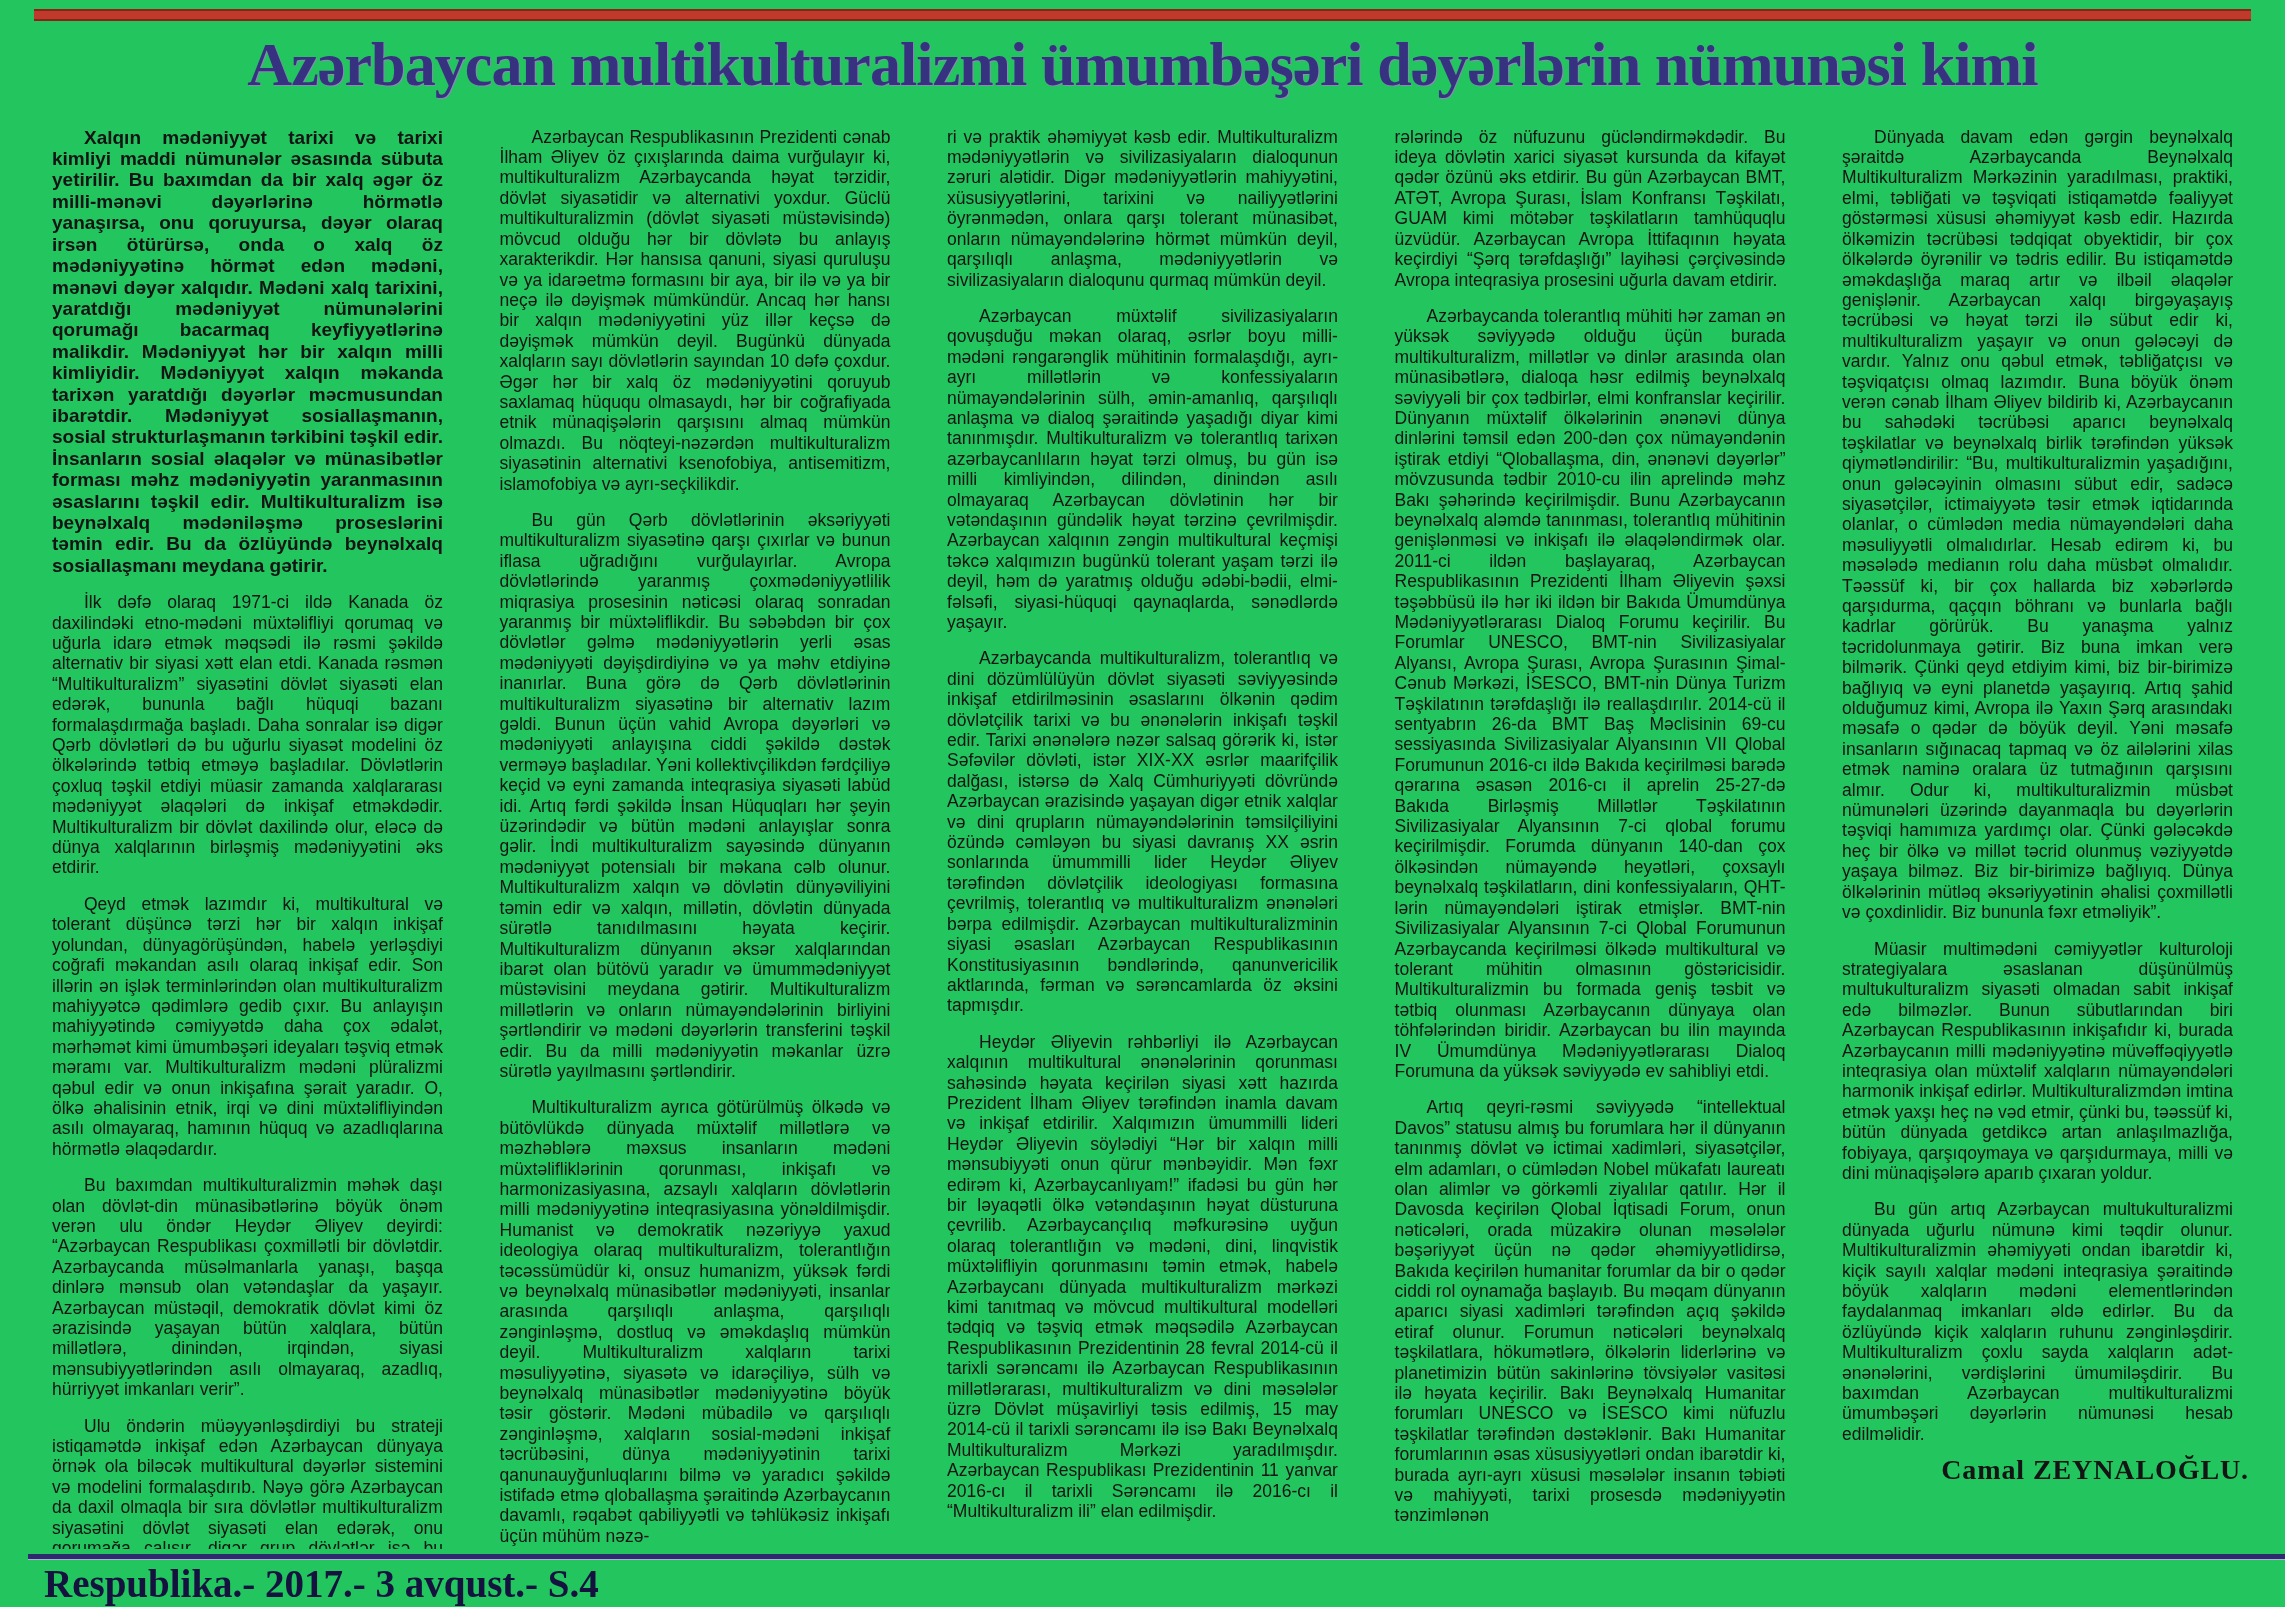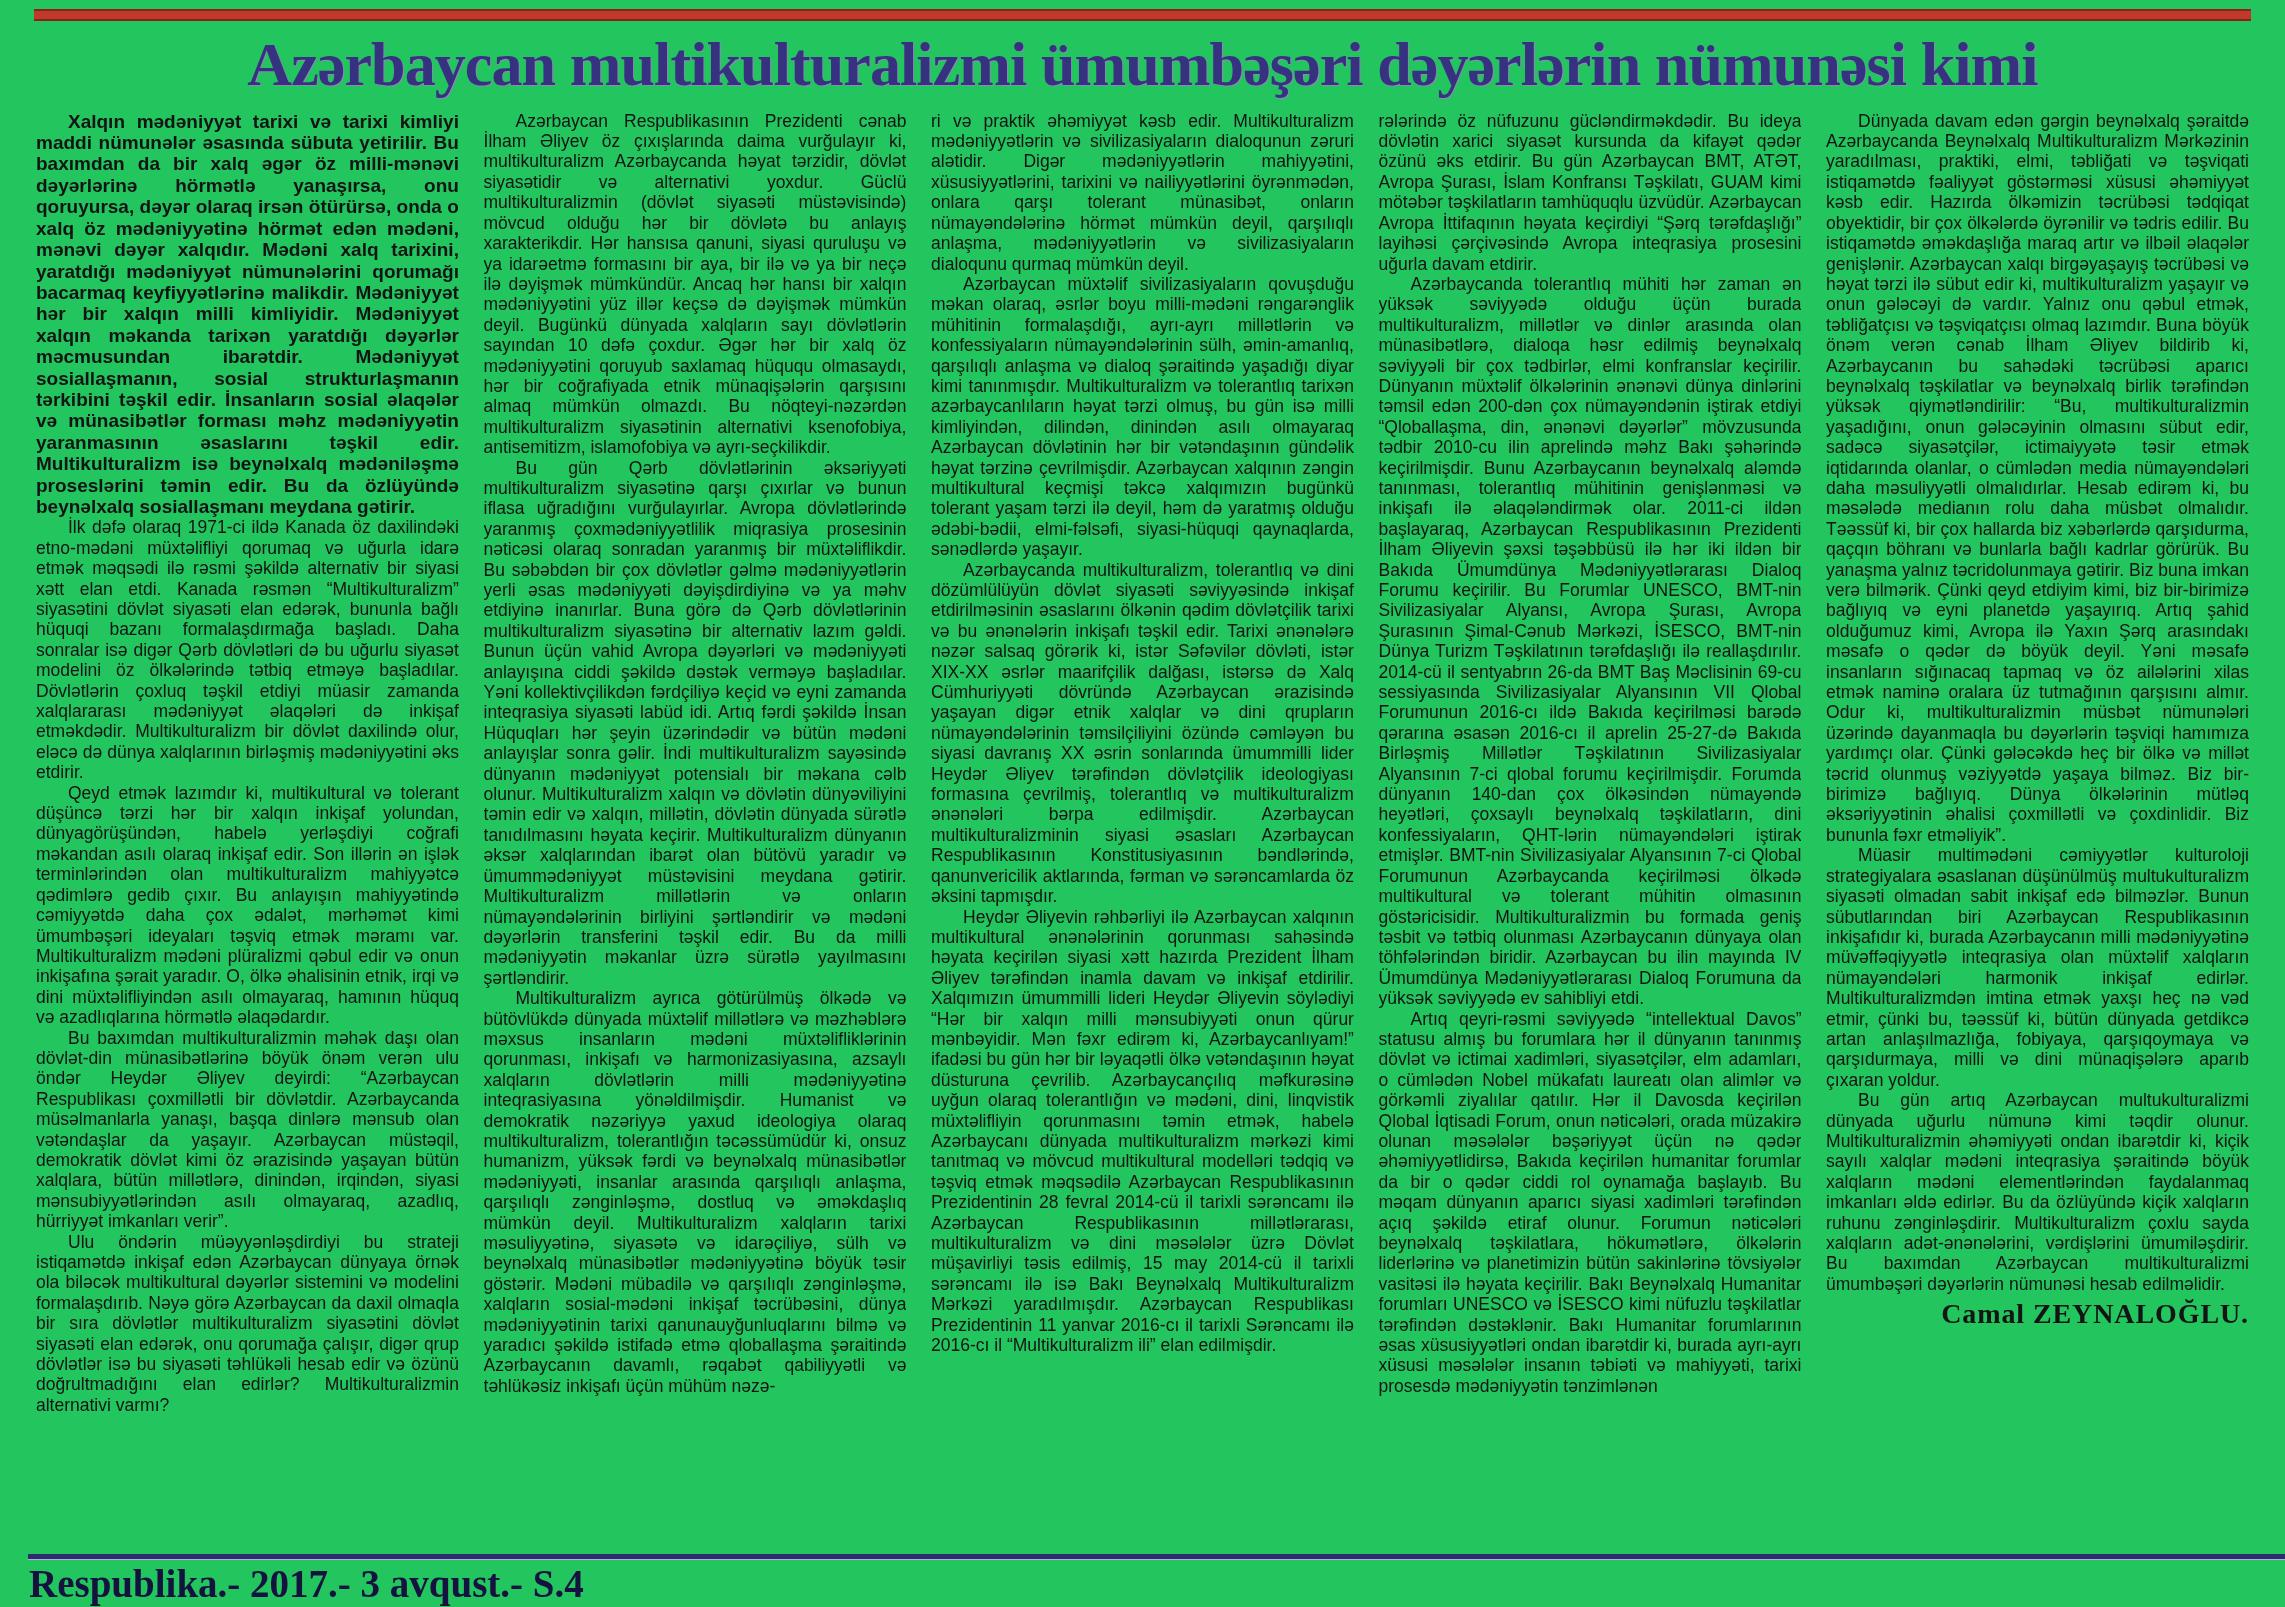--- a/index.html
+++ b/index.html
@@ -37,21 +37,21 @@
     margin:0 36px;
     height:1438px;
   }
   .col{
     flex:1 1 0;
     overflow:hidden;
     text-align:justify;
     font-size:17.5px;
     line-height:20.4px;
   }
-  .para{margin:0;}
+  .para{margin:16px;}
   .ind{text-indent:32px;}
   .lead{
     font-weight:bold;
     font-size:19px;
     line-height:21.4px;
   }
   .byline{
     margin-top:9.5px;
     text-align:right;
     font-family:"Liberation Serif", serif;
@@ -62,21 +62,21 @@
   .bottom-rule{
     position:absolute;
     left:28px;right:0;
     top:1554px;
     height:4.7px;
     background:#2d2a6e;
     border-bottom:1.9px solid #b7b0dd;
   }
   .citation{
     position:absolute;
-    left:29px;
+    left:44px;
     top:1561px;
     font-family:"Liberation Serif", serif;
     font-weight:bold;
     font-size:39px;
     color:#15123f;
   }
 </style>
 </head>
 <body>
 

